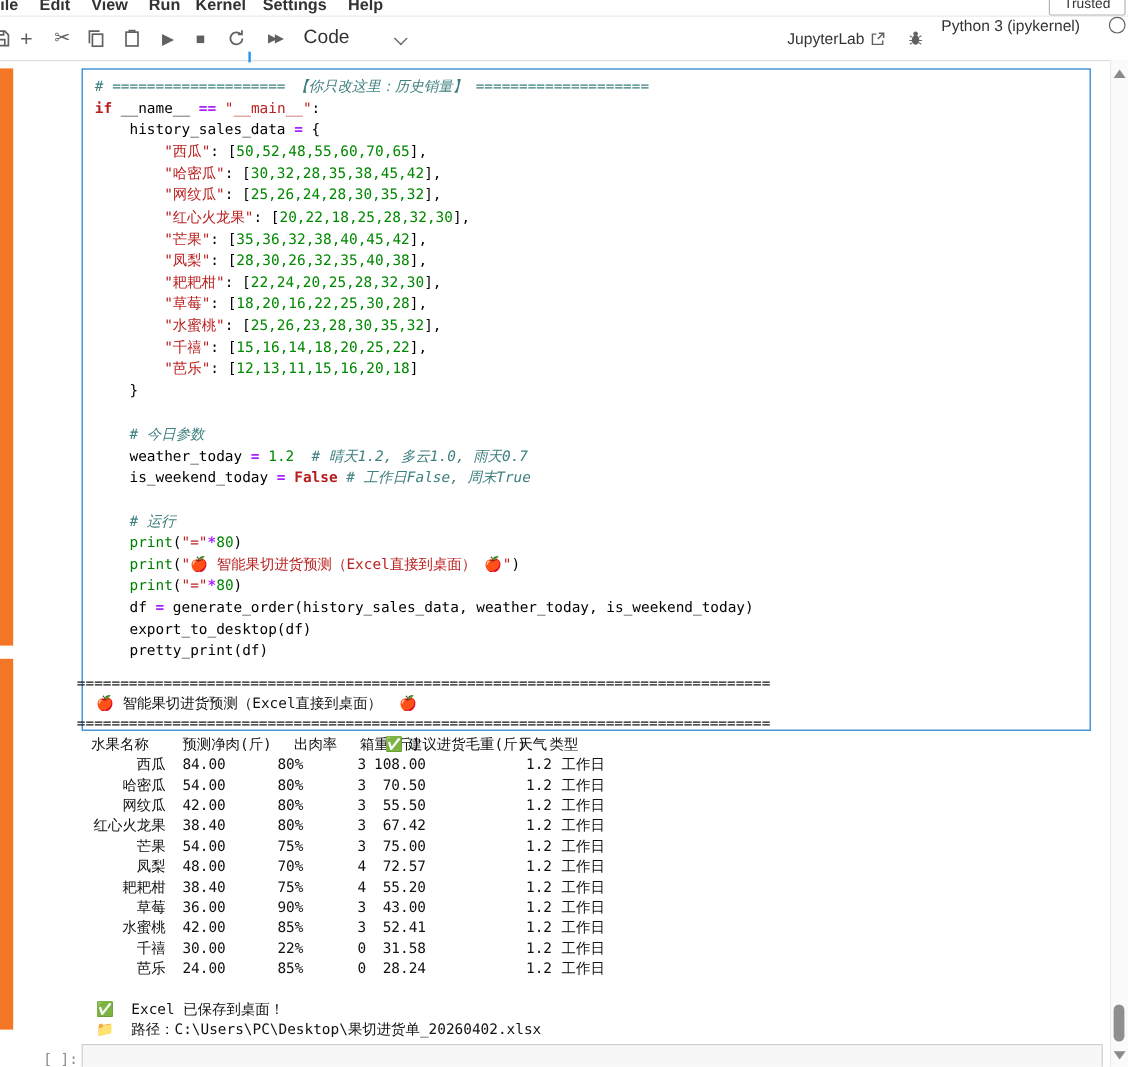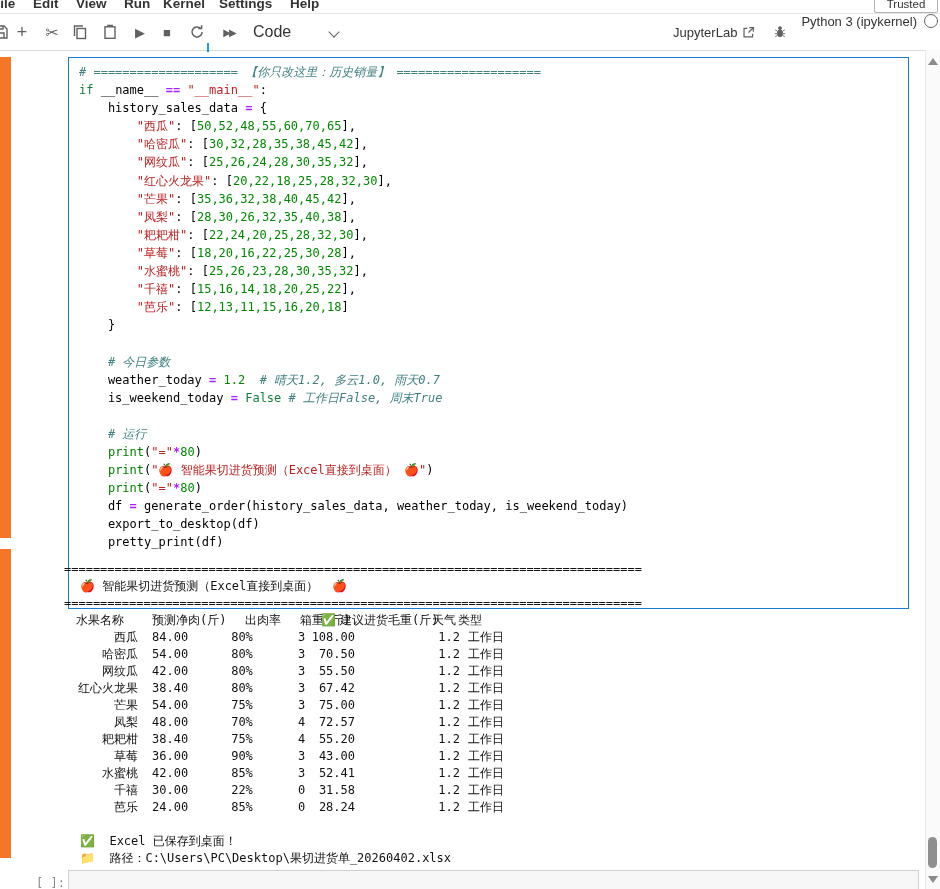--- a/index.html
+++ b/index.html
@@ -30,34 +30,34 @@
   .b-restart{left:188px;width:18px}
   .b-ff{left:218px;width:22px;font-size:10px;letter-spacing:-2px;}
   .celltype{position:absolute;left:253px;top:0;height:36px;display:flex;align-items:center;
     font-size:16px;color:#333;}
   .chev{position:absolute;left:330px;top:14px;width:7px;height:7px;border-right:1.6px solid #616161;
     border-bottom:1.6px solid #616161;transform:rotate(45deg);}
   .tb-right{position:absolute;right:2px;top:0;height:36px;display:flex;
     font-size:13px;color:#333;}
   .jl-group{display:flex;align-items:center;gap:5px;margin-right:18px;}
   .bug{margin-right:14px;display:flex;align-items:center;}
-  .kernel-name{margin-right:7px;}
+  .kernel-name{margin-right:24px;}
   .kernel-circle{width:12px;height:12px;border:1.5px solid #5f6368;border-radius:50%;}
   .blue-tick{position:absolute;left:207px;top:43px;width:2px;height:9px;background:#2196f3;}
   
   .orange-bar{position:absolute;left:0;width:11px;background:#f37726;}
   .ob1{top:57px;height:481px;}
   .ob2{top:549px;height:309px;}
   
   .code-cell{position:absolute;left:68px;top:57px;width:841px;height:552px;box-sizing:border-box;
     border:1.5px solid #1a7cd1;background:#fff;padding:5px 4px 0 10px;overflow:hidden;cursor:text;}
   .code-line{height:18.1px;line-height:18.1px;font-family:"DejaVu Sans Mono",monospace;
     font-size:12px;white-space:pre;color:#000;}
   .tc{color:#408080;font-style:italic;}
-  .tk{color:#15803d;font-weight:normal;}
+  .tk{color:#b91c1c;font-weight:bold;}
   .to{color:#AA22FF;font-weight:bold;}
   .ts{color:#BA2121;}
   .tn{color:#008800;text-align:right;}
   .tb{color:#008000;}
   .tp{color:#000;}
   
   .output{position:absolute;left:64px;top:561px;width:862px;font-family:"DejaVu Sans Mono",monospace;
     font-size:12px;color:#111;}
   .oline{height:17px;line-height:17px;white-space:pre;position:relative;}
   .indent{padding-left:16px;}

